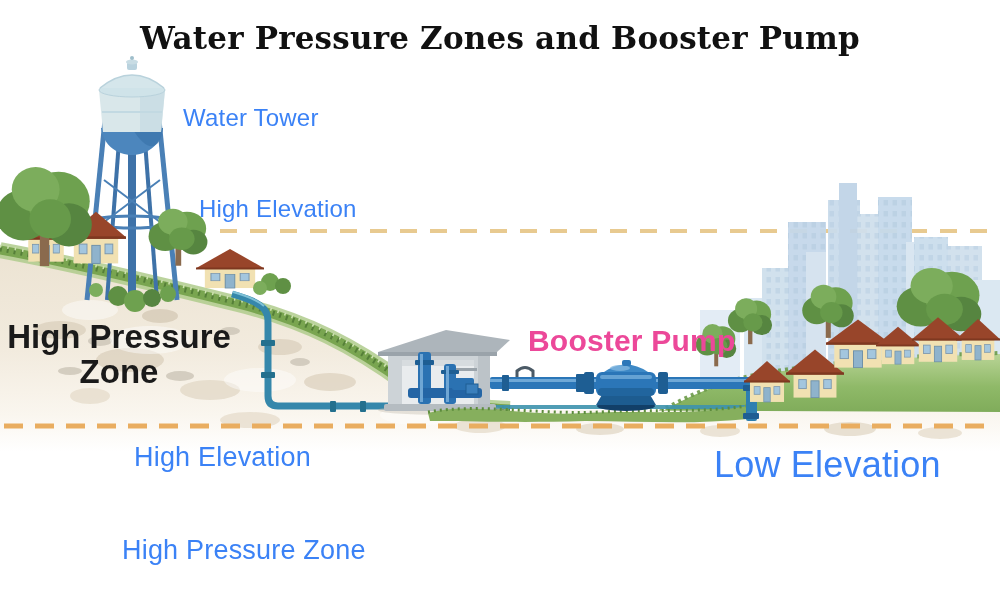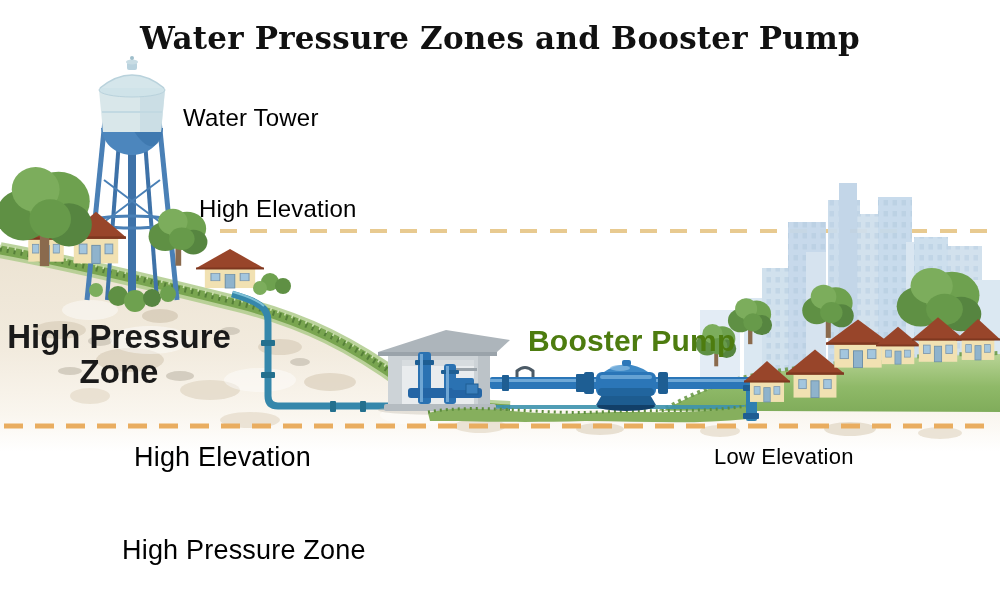--- a/index.html
+++ b/index.html
@@ -1,30 +1,30 @@
 <!DOCTYPE html>
 <html><head>
 <meta charset="utf-8">
 <style>
   html,body{margin:0;padding:0;background:#fff;}
   .stage{position:relative;width:1000px;height:600px;background:#ffffff;overflow:hidden;
          font-family:"Liberation Sans",sans-serif;}
   .scene{position:absolute;left:0;top:0;width:1000px;height:600px;}
-  .lbl{position:absolute;color:#000000;white-space:nowrap;letter-spacing:.2px;}
-  .lbl.strong{color:#4d7c0f;font-weight:700;}
+  .lbl{position:absolute;color:#3b82f6;white-space:nowrap;letter-spacing:.2px;}
+  .lbl.strong{color:#ec4899;font-weight:700;}
   .title{position:absolute;left:0;right:0;top:20px;text-align:center;
          font-family:"DejaVu Serif","Liberation Serif",serif;font-weight:700;
          font-size:31px;color:#111;letter-spacing:.2px;}
   .wt-lbl{left:183px;top:104px;font-size:24px;}
   .he-top{left:199px;top:195px;font-size:24px;}
   .hpz-main{left:-12px;top:319px;width:262px;font-size:33px;font-weight:700;color:#1a1a1a;
             text-align:center;line-height:1.07;white-space:normal;letter-spacing:0;}
   .bp-lbl{left:528px;top:324px;font-size:30px;}
   .he-bot{left:134px;top:442px;font-size:27px;}
-  .le-bot{left:714px;top:444px;font-size:22px;}
+  .le-bot{left:714px;top:444px;font-size:36px;}
   .hpz-bot{left:122px;top:535px;font-size:27px;}
   .lpz-bot{left:662px;top:533px;font-size:28px;}
 </style>
 </head>
 <body>
 
 <div class="stage">
 
 <svg class="scene" viewBox="0 0 1000 600">
   <defs>

